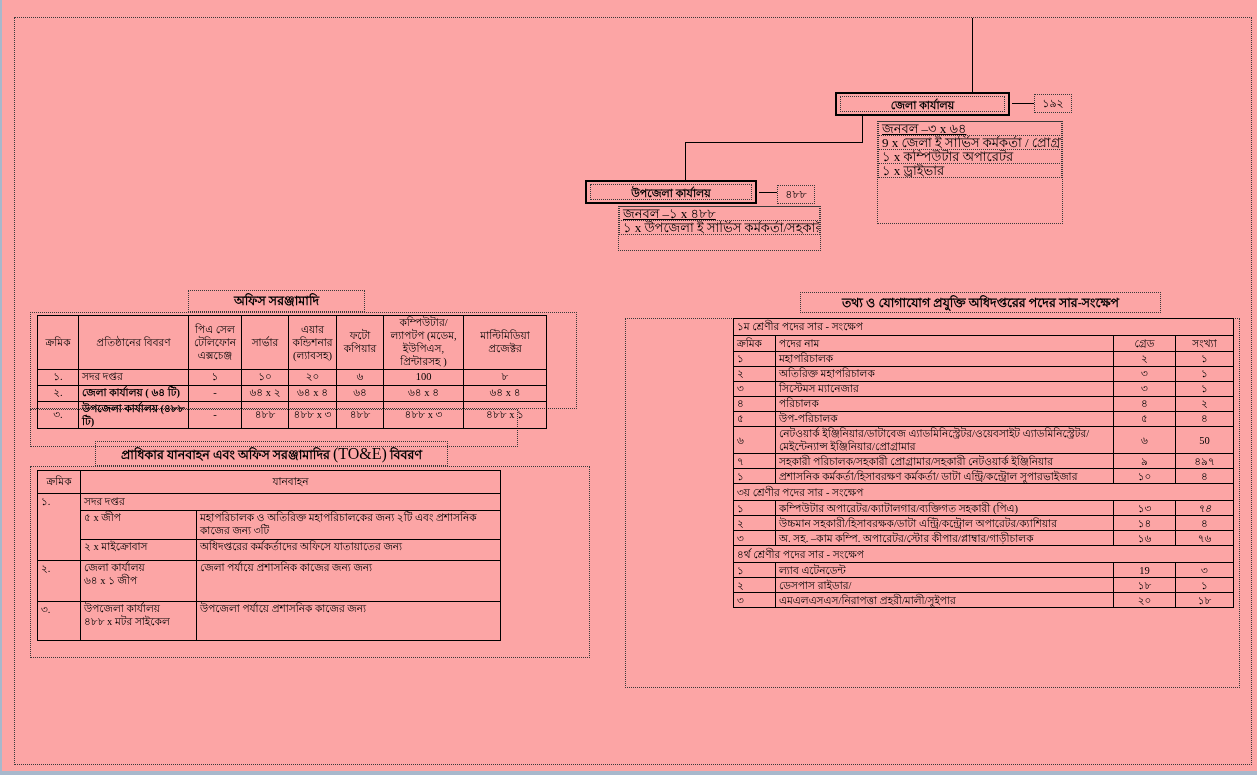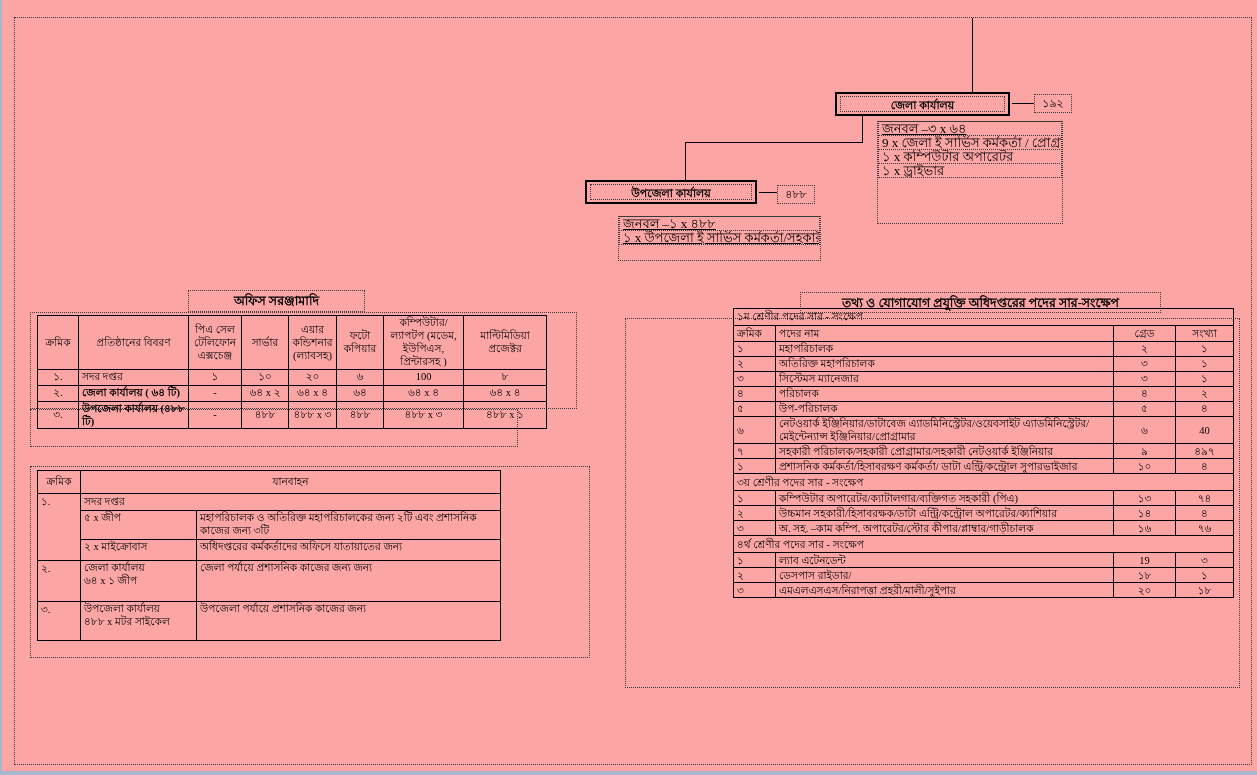--- a/index.html
+++ b/index.html
@@ -56,21 +56,21 @@
   <div class="line" style="left:862px;top:116px;width:1px;height:26px;"></div>
   <div class="line" style="left:685px;top:142px;width:178px;height:1px;"></div>
   <div class="line" style="left:685px;top:142px;width:1px;height:38px;"></div>
 
   <div class="abs solidbox" style="left:585px;top:180px;width:172px;height:24px;">
     <div class="inner-dotted">উপজেলা কার্যালয়</div>
   </div>
   <div class="line" style="left:759px;top:192px;width:18px;height:1px;"></div>
   <div class="abs dotted cnt-box" style="left:777px;top:185px;width:38px;height:19px;">৪৮৮</div>
 
-  <div class="abs dotted" style="left:618px;top:216px;width:203px;height:45px;text-decoration:underline;" id="upazila-staff">
+  <div class="abs dotted" style="left:618px;top:206px;width:203px;height:45px;" id="upazila-staff">
       <div class="ann-row u">জনবল –১ x ৪৮৮</div>
       <div class="ann-row">১ x উপজেলা ই সার্ভিস কর্মকর্তা/সহকারী প্রোগ্রামার</div>
     </div>
 
   <div class="abs dotted title-box" style="left:188px;top:290px;width:177px;height:22px;line-height:21px;">
     <span>অফিস সরঞ্জামাদি</span>
   </div>
 
   <div class="abs dotted" style="left:30px;top:312px;width:547px;height:97px;"></div>
   <div class="abs dotted" style="left:30px;top:409px;width:488px;height:38px;"></div>
@@ -123,20 +123,23 @@
           <td class="c" style="height: 15px;">-</td>
           <td class="c" style="height: 15px;">৪৮৮</td>
           <td class="c" style="height: 15px;">৪৮৮ x ৩</td>
           <td class="c" style="height: 15px;">৪৮৮</td>
           <td class="c" style="height: 15px;">৪৮৮ x ৩</td>
           <td class="c" style="height: 15px; margin-top: 34px;">৪৮৮ x ১</td>
         </tr>
       </tbody>
   </table>
 
+  <div class="abs dotted title-box" style="left:95px;top:441px;width:353px;height:25px;line-height:24px;">
+    <span>প্রাধিকার যানবাহন এবং অফিস সরঞ্জামাদির </span><span class="latin-big">(TO&amp;E)</span><span> বিবরণ</span>
+  </div>
 
   <div class="abs dotted" style="left:30px;top:466px;width:560px;height:192px;"></div>
 
   <table class="abs" id="vehicle-table" style="left:37px;top:470px;width:463px;">
     <colgroup>
       <col style="width:43px">
         <col style="width:116px">
         <col style="width:304px">
     </colgroup>
     <tbody>
@@ -168,21 +171,21 @@
         </tr>
       </tbody>
   </table>
 
   <div class="abs dotted title-box" style="left:800px;top:292px;width:361px;height:21px;line-height:20px;">
     <span>তথ্য ও যোগাযোগ প্রযুক্তি অধিদপ্তরের পদের সার-সংক্ষেপ</span>
   </div>
 
   <div class="abs dotted" style="left:625px;top:318px;width:615px;height:370px;"></div>
 
-  <table class="abs" id="positions-table" style="left:733px;top:308px;width:500px;">
+  <table class="abs" id="positions-table" style="left:733px;top:318px;width:500px;">
     <colgroup>
       <col style="width:42px">
         <col style="width:338px">
         <col style="width:62px">
         <col style="width:58px">
     </colgroup>
     <tbody>
         <tr>
           <td colspan="4" style="height: 16px;">১ম শ্রেণীর পদের সার - সংক্ষেপ</td>
         </tr>
@@ -219,42 +222,42 @@
         <tr>
           <td style="height: 14px;">৫</td>
           <td style="height: 14px;">উপ-পরিচালক</td>
           <td class="c" style="height: 14px;">৫</td>
           <td class="c" style="height: 14px;">৪</td>
         </tr>
         <tr>
           <td style="height: 14px;">৬</td>
           <td style="height: 14px;">নেটওয়ার্ক ইঞ্জিনিয়ার/ডাটাবেজ এ্যাডমিনিস্ট্রেটর/ওয়েবসাইট এ্যাডমিনিস্ট্রেটর/মেইন্টেন্যান্স ইঞ্জিনিয়ার/প্রোগ্রামার</td>
           <td class="c" style="height: 14px;">৬</td>
-          <td class="c" style="height: 14px;">40</td>
+          <td class="c" style="height: 14px;">50</td>
         </tr>
         <tr>
           <td style="height: 14px;">৭</td>
           <td style="height: 14px;">সহকারী পরিচালক/সহকারী প্রোগ্রামার/সহকারী নেটওয়ার্ক ইঞ্জিনিয়ার</td>
           <td class="c" style="height: 14px;">৯</td>
           <td class="c" style="height: 14px;">৪৯৭</td>
         </tr>
         <tr>
           <td style="height: 14px;">১</td>
           <td style="height: 14px;">প্রশাসনিক কর্মকর্তা/হিসাবরক্ষণ কর্মকর্তা/ ডাটা এন্ট্রি/কন্ট্রোল সুপারভাইজার</td>
           <td class="c" style="height: 14px;">১০</td>
           <td class="c" style="height: 14px;">৪</td>
         </tr>
         <tr>
           <td colspan="4" style="height: 16px;">৩য় শ্রেণীর পদের সার - সংক্ষেপ</td>
         </tr>
         <tr>
           <td style="height: 14px;">১</td>
           <td style="height: 14px;">কম্পিউটার অপারেটর/ক্যাটালগার/ব্যক্তিগত সহকারী (পিএ)</td>
           <td class="c" style="height: 14px;">১৩</td>
-          <td class="c" style="height: 14px;">৭৪</td>
+          <td class="c" style="height: 14px; font-style: italic;">৭৪</td>
         </tr>
         <tr>
           <td style="height: 14px;">২</td>
           <td style="height: 14px;">উচ্চমান সহকারী/হিসাবরক্ষক/ডাটা এন্ট্রি/কন্ট্রোল অপারেটর/ক্যাশিয়ার</td>
           <td class="c" style="height: 14px;">১৪</td>
           <td class="c" style="height: 14px;">৪</td>
         </tr>
         <tr>
           <td style="height: 14px;">৩</td>
           <td style="height: 14px;">অ. সহ. –কাম কম্পি. অপারেটর/স্টোর কীপার/প্লাম্বার/গাড়ীচালক</td>

